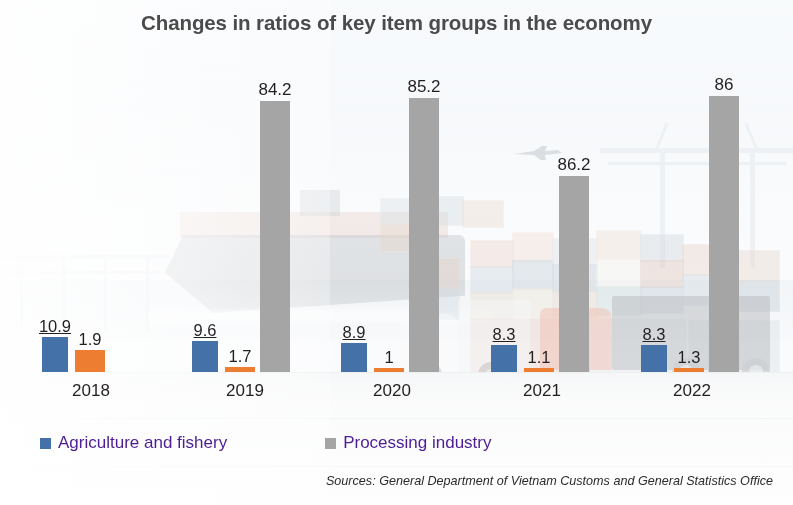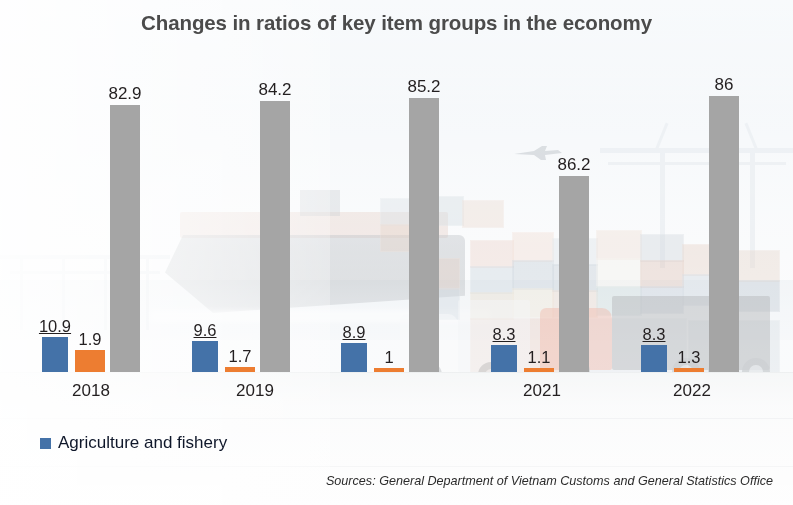--- a/index.html
+++ b/index.html
@@ -229,21 +229,21 @@
     display: flex;
     align-items: center;
   }
   .legend-swatch {
     width: 11px; height: 11px;
     margin-right: 7px;
     flex: none;
   }
   .legend-text {
     font-size: 17px;
-    color: #0f172a;
+    color: #4c1d95;
     white-space: nowrap;
   }
   .legend-gap-1 { width: 50px; }
   .legend-gap-2 { width: 48px; }
 
   
   .source {
     position: absolute;
     right: 20px; top: 474px;
     font-size: 12.6px;
@@ -346,50 +346,48 @@
 
   <div class="plot">
 
     <div class="group" style="left:30px;">
       <div class="bar bar-agri" style="height:35px;">
         <span class="bar-label">10.9</span>
       </div>
       <div class="bar bar-mat" style="height:22px;">
         <span class="bar-label">1.9</span>
       </div>
-      <div class="bar bar-proc" style="height:267px;">
-        <span class="bar-label">82.9</span>
-      </div>
     </div>
     <div class="year-label" style="left:16px;">2018</div>
 
     <div class="group" style="left:180px;">
       <div class="bar bar-agri" style="height:31px;">
         <span class="bar-label">9.6</span>
       </div>
       <div class="bar bar-mat" style="height:5px;">
         <span class="bar-label">1.7</span>
       </div>
       <div class="bar bar-proc" style="height:271px;">
         <span class="bar-label">84.2</span>
       </div>
     </div>
-    <div class="year-label" style="left:180px;">2019</div>
+    <div class="year-label" style="left:170px;">2019</div>
 
     <div class="group" style="left:329px;">
       <div class="bar bar-agri" style="height:29px;">
         <span class="bar-label">8.9</span>
       </div>
       <div class="bar bar-mat" style="height:4px;">
         <span class="bar-label">1</span>
       </div>
       <div class="bar bar-proc" style="height:274px;">
         <span class="bar-label">85.2</span>
       </div>
     </div>
+    <div class="year-label" style="left:317px;">2020</div>
 
     <div class="group" style="left:479px;">
       <div class="bar bar-agri" style="height:27px;">
         <span class="bar-label">8.3</span>
       </div>
       <div class="bar bar-mat" style="height:4px;">
         <span class="bar-label">1.1</span>
       </div>
       <div class="bar bar-proc" style="height:196px;">
         <span class="bar-label">86.2</span>
@@ -411,17 +409,21 @@
     <div class="year-label" style="left:617px;">2022</div>
   </div>
 
   <div class="legend">
     <div class="legend-item">
       <span class="legend-swatch" style="background:#4472a8;"></span>
       <span class="legend-text">Agriculture and fishery</span>
     </div>
     <span class="legend-gap-1"></span>
     <span class="legend-gap-2"></span>
+    <div class="legend-item">
+      <span class="legend-swatch" style="background:#a5a5a5;"></span>
+      <span class="legend-text">Processing industry</span>
+    </div>
   </div>
 
   <div class="source">Sources: General Department of Vietnam Customs and General Statistics Office</div>
 
 </div>
 
 </body></html>

